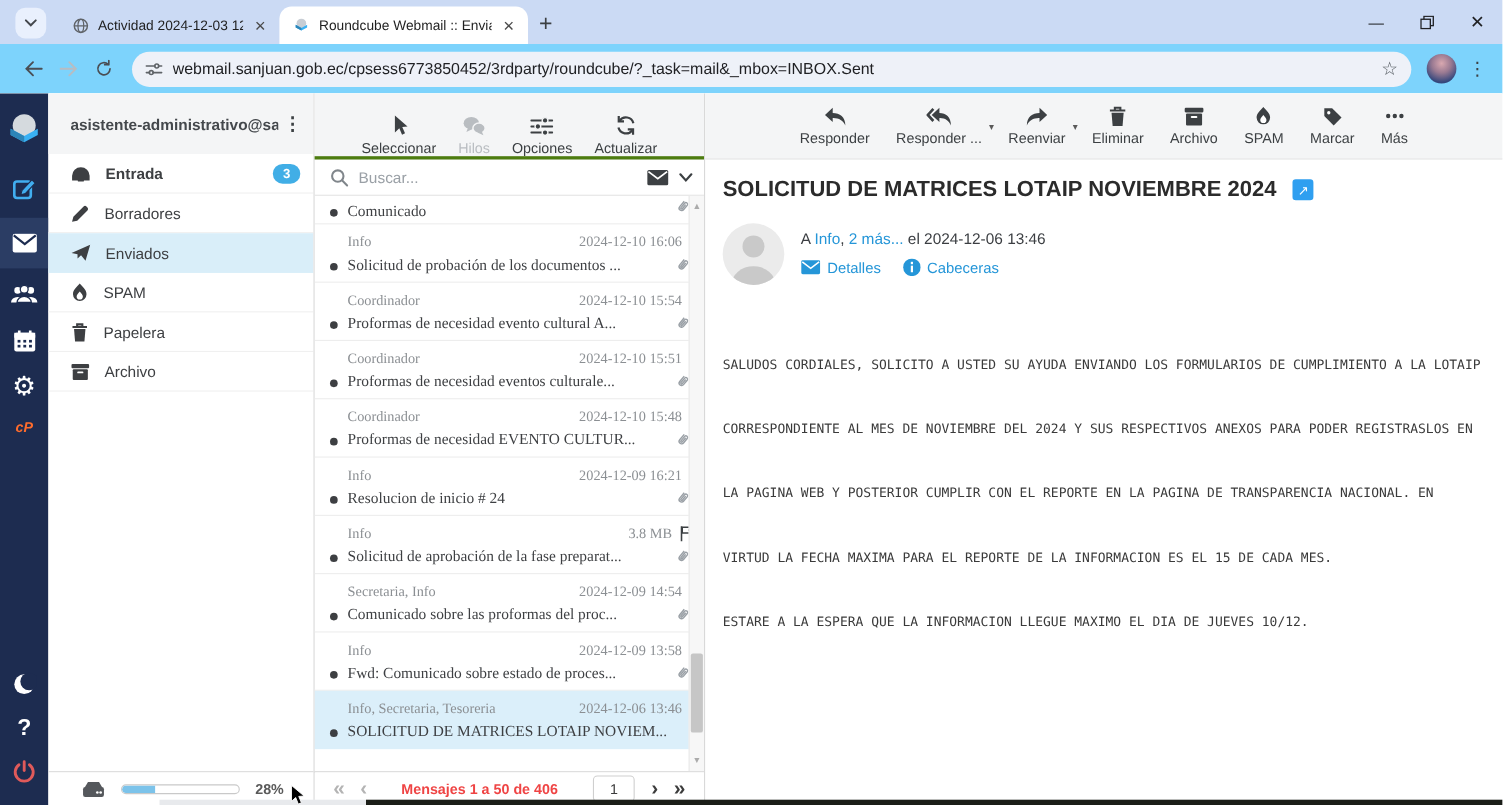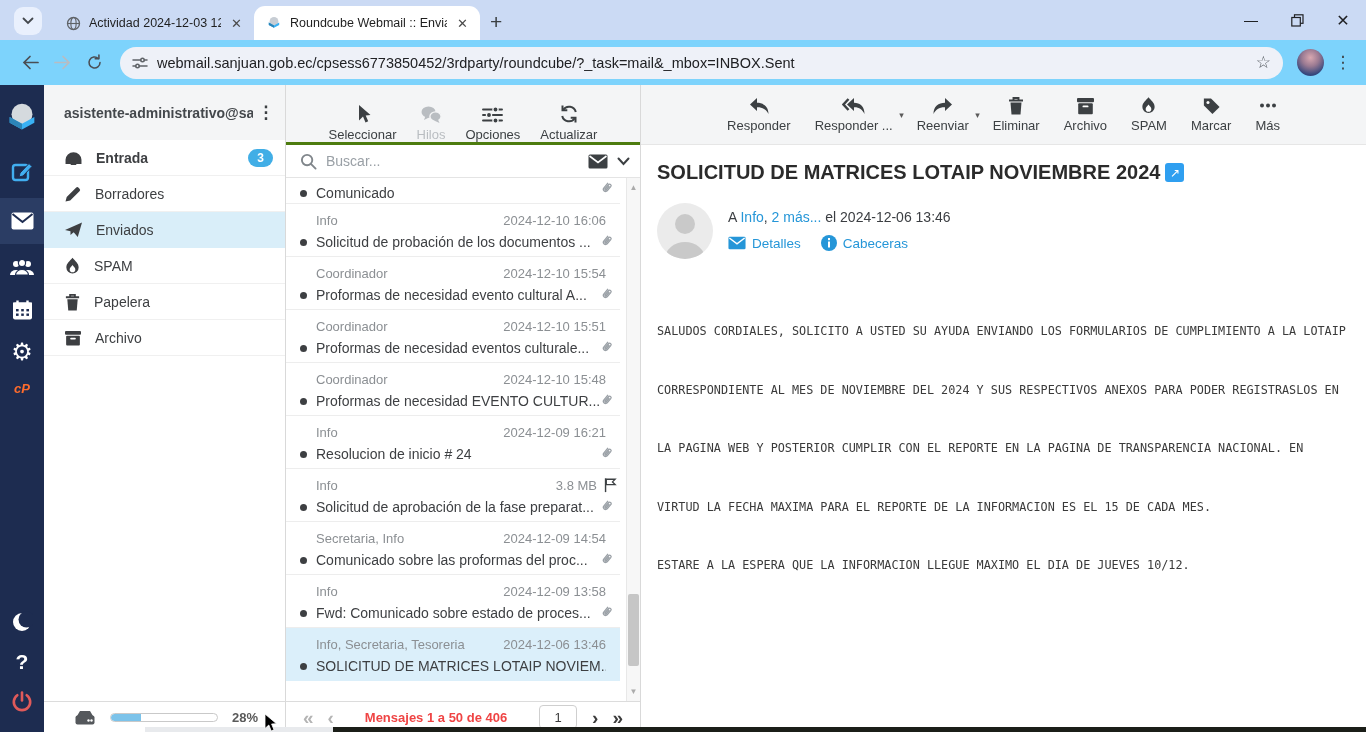--- a/index.html
+++ b/index.html
@@ -49,38 +49,38 @@
   .listcol { position:absolute; left:285px; top:0; width:355px; bottom:31px; border-left:1px solid #d9d9d9; display:flex; flex-direction:column; background:#fff; }
   .toolbar { height:60px; background:#f4f5f6; border-bottom:3px solid #4d7c0f; display:flex; justify-content:center; align-items:flex-end; gap:20px; flex:none; }
   .tbtn { display:flex; flex-direction:column; align-items:center; gap:3px; font-size:13px; color:#3c4043; position:relative; }
   .tbtn.disabled { color:#b9bdc1; }
   .tbtn .caret { position:absolute; right:-11px; top:13px; font-size:9px; color:#5a5a5a; }
   .searchrow { height:33px; border-bottom:1px solid #e4e4e4; display:flex; align-items:center; padding:0 10px 0 14px; gap:9px; flex:none; }
   .searchrow input { border:none; outline:none; flex:1; font-size:14px; font-family:"Liberation Sans",sans-serif; color:#3c3c3c; background:transparent; }
   .searchrow input::placeholder { color:#9aa0a6; }
 
   .rows { flex:1; position:relative; overflow:hidden; }
-  .rowswrap { position:absolute; left:0; top:0; right:20px; }
+  .rowswrap { position:absolute; left:0; top:0; right:6px;font-family:Liberation Serif, serif; }
   .mrow { height:53px; border-bottom:1px solid #ededed; padding:7px 14px 0 14px; position:relative; }
   .mrow.partial { height:26px; padding-top:2px; }
   .mrow.selected { background:#dbeffa; border-bottom-color:#dbeffa; }
   .l1 { display:flex; justify-content:space-between; font-size:13px; color:#8b8f93; padding-left:16px; height:18px; align-items:center; }
   .mdate { display:flex; align-items:center; gap:5px; }
   .l2 { display:flex; align-items:center; gap:9px; margin-top:3px; height:20px; }
   .dot { width:7px; height:7px; border-radius:50%; background:#3d3f42; flex:none; }
   .subj { font-size:14px; color:#3d3f42; white-space:nowrap; overflow:hidden; flex:1; padding-right:16px; }
   .clip { position:absolute; right:6px; bottom:7px; }
   .scrollbar { position:absolute; right:0; top:0; bottom:0; width:14px; background:#f7f7f7; border-left:1px solid #e8e8e8; }
   .sb-arrow { position:absolute; left:0; width:13px; text-align:center; font-size:8px; color:#ababab; }
   .sb-thumb { position:absolute; left:1px; width:11px; top:416px; height:72px; background:#c6c6c6; border-radius:2px; }
 
   .msgcol { position:absolute; left:640px; top:0; right:0; bottom:0; border-left:1px solid #d9d9d9; background:#fff; }
   .msg-toolbar { height:60px; background:#f4f5f6; border-bottom:1px solid #e6e6e6; display:flex; justify-content:center; align-items:center; gap:24px; }
   .msg-head { padding:16px 16px 0 16px; }
-  .subject-line { font-size:20px; font-weight:bold; color:#2b2b2b; display:flex; align-items:center; gap:5px; }
+  .subject-line { font-size:20px; font-weight:bold; color:#2b2b2b; display:flex; align-items:center; gap:15px; }
   .extlink { width:19px; height:19px; border-radius:3px; background:#2f9ff0; color:#fff; font-size:12px; display:grid; place-items:center; font-weight:normal; }
   .addr-row { display:flex; gap:15px; margin-top:19px; }
   .big-avatar { width:56px; height:56px; border-radius:50%; background:#ebebeb; overflow:hidden; display:grid; place-items:center; flex:none; }
   .addr-l1 { font-size:14px; color:#3b3e42; margin-top:6px; }
   .addr-l1 a, .bluelink { color:#2596d8; text-decoration:none; }
   .addr-l2 { display:flex; align-items:center; gap:6px; margin-top:10px; font-size:13.5px; }
   .addr-l2 .gap { width:8px; }
   .msg-body { margin:24px 16px 0 16px; font-family:"DejaVu Sans Mono", monospace; font-size:11.8px; color:#3a3a3a; line-height:19.5px; white-space:pre; }
 
   

